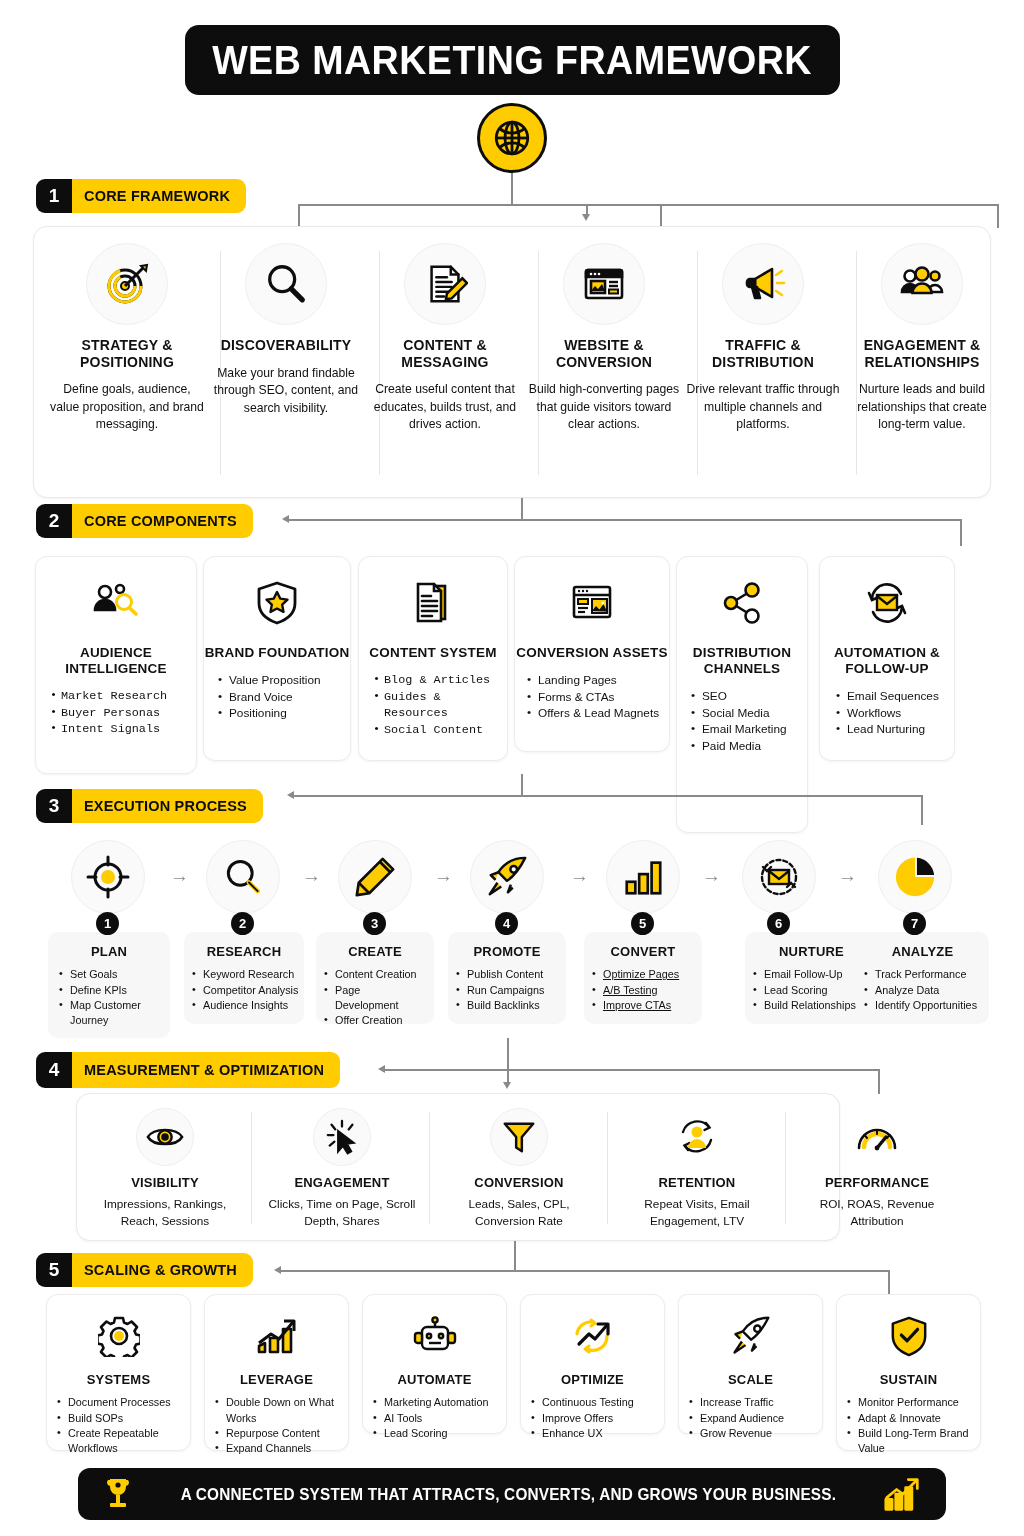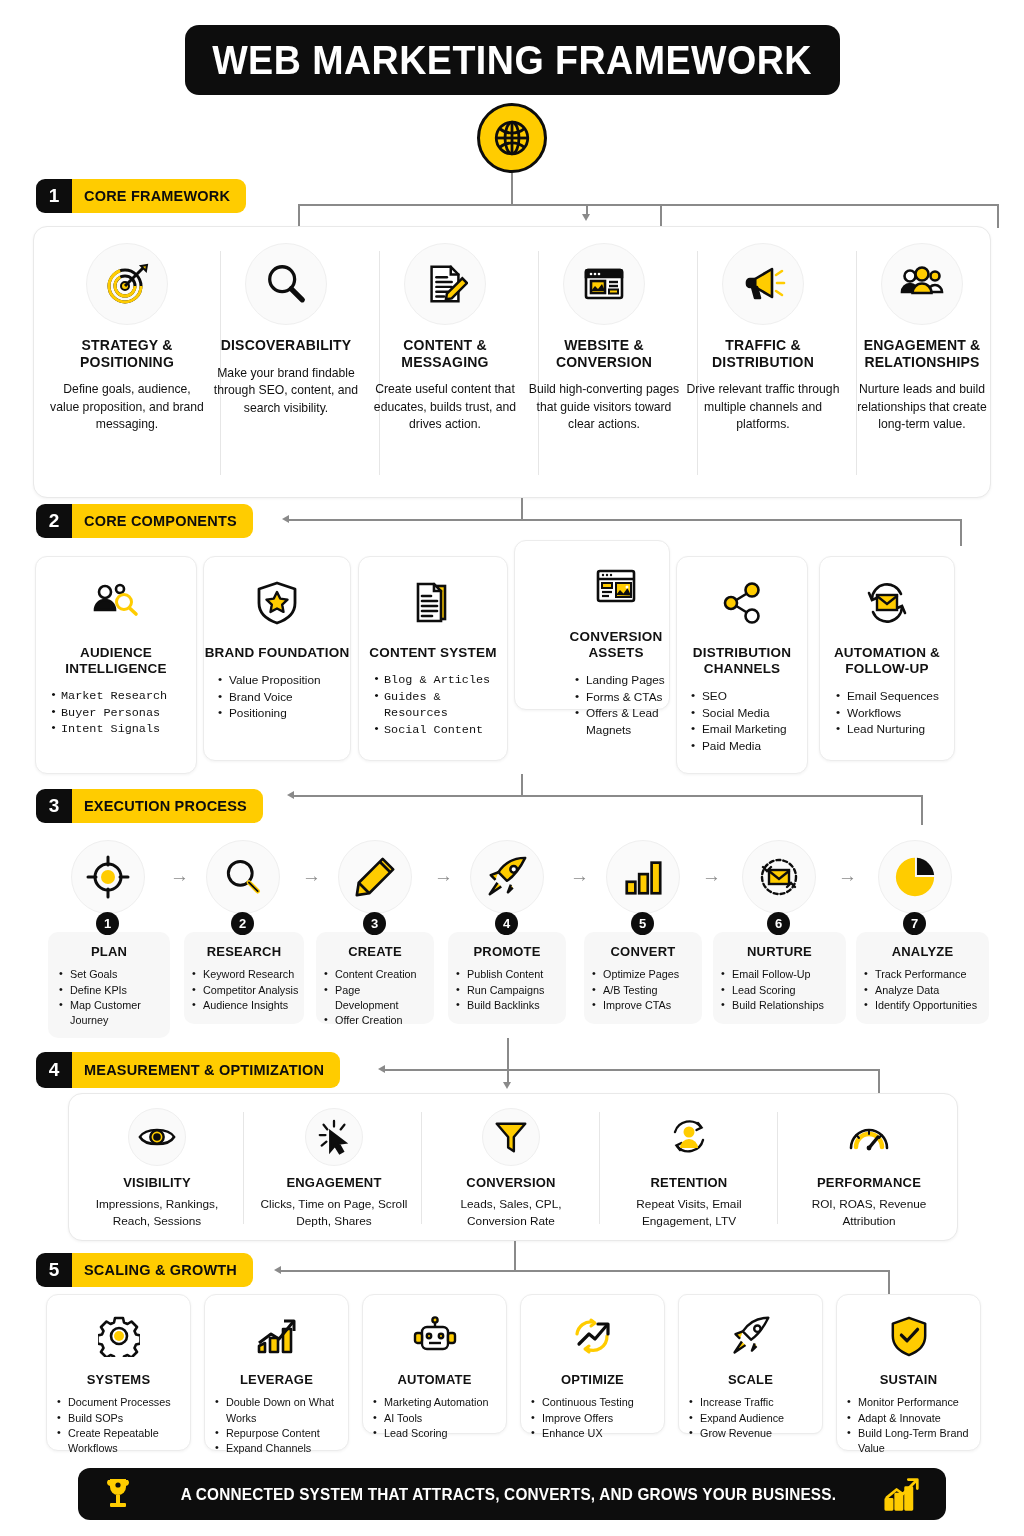--- a/index.html
+++ b/index.html
@@ -311,21 +311,21 @@
       </svg>
     </div>
     <div class="h-title" style="margin-top:10px; font-size:13.5px;">CONTENT SYSTEM</div>
     <ul class="bul" style="margin:11px 0 0 14px; font-size:11.8px;font-family:Liberation Mono, monospace;">
       <li>Blog &amp; Articles</li>
       <li>Guides &amp; Resources</li>
       <li>Social Content</li>
     </ul>
   </div>
 
-  <div class="card" style="left:514px; top:540px; width:156px; height:170px;padding-left:48px;">
+  <div class="card" style="left:514px; top:556px; width:156px; height:196px;">
     <div class="iconwrap" style="width:64px; height:64px; border:none; background:transparent; margin-top:14px;">
       <svg width="48" height="44" viewBox="0 0 48 44" fill="none" stroke="#0d0d0d" stroke-width="2.6">
         <rect x="6" y="6" width="36" height="30" rx="2" fill="#fff"></rect>
         <line x1="6" y1="14" x2="42" y2="14"></line>
         <circle cx="11" cy="10" r="1.2" fill="#0d0d0d" stroke="none"></circle>
         <circle cx="15" cy="10" r="1.2" fill="#0d0d0d" stroke="none"></circle>
         <circle cx="19" cy="10" r="1.2" fill="#0d0d0d" stroke="none"></circle>
         <rect x="10" y="18" width="10" height="5" fill="#FFCC00" stroke-width="2"></rect>
         <line x1="10" y1="27" x2="20" y2="27" stroke-width="2.2"></line>
         <line x1="10" y1="31" x2="17" y2="31" stroke-width="2.2"></line>
@@ -335,21 +335,21 @@
       </svg>
     </div>
     <div class="h-title" style="margin-top:10px; font-size:13.5px;">CONVERSION ASSETS</div>
     <ul class="bul" style="margin:11px 0 0 12px; font-size:11.8px;">
       <li>Landing Pages</li>
       <li>Forms &amp; CTAs</li>
       <li>Offers &amp; Lead Magnets</li>
     </ul>
   </div>
 
-  <div class="card" style="left:676px; top:556px; width:132px; height:218px;">
+  <div class="card" style="left:676px; top:556px; width:132px; height:277px;">
     <div class="iconwrap" style="width:64px; height:64px; border:none; background:transparent; margin-top:14px;">
       <svg width="44" height="44" viewBox="0 0 44 44" fill="none" stroke="#0d0d0d" stroke-width="2.6">
         <line x1="13" y1="21" x2="31" y2="10"></line>
         <line x1="13" y1="23" x2="31" y2="34"></line>
         <circle cx="32" cy="9" r="6.5" fill="#FFCC00"></circle>
         <circle cx="11" cy="22" r="6" fill="#FFCC00"></circle>
         <circle cx="32" cy="35" r="6.5" fill="#fff"></circle>
       </svg>
     </div>
     <div class="h-title" style="margin-top:10px; font-size:13.5px;">DISTRIBUTION CHANNELS</div>
@@ -499,28 +499,28 @@
     <div class="h-title" style="margin-top:12px; font-size:13px;">PROMOTE</div>
     <ul class="bul" style="margin:8px 0 0 8px; font-size:10.8px;">
       <li>Publish Content</li>
       <li>Run Campaigns</li>
       <li>Build Backlinks</li>
     </ul>
   </div>
 
   <div class="softcard" style="left:584px; top:932px; width:118px; height:92px;">
     <div class="h-title" style="margin-top:12px; font-size:13px;">CONVERT</div>
-    <ul class="bul" style="margin:8px 0 0 8px; font-size:10.8px;">
+    <ul class="bul" style="margin:8px 0 0 8px; font-size:10.8px;text-decoration:underline;">
       <li>Optimize Pages</li>
       <li>A/B Testing</li>
       <li>Improve CTAs</li>
     </ul>
   </div>
 
-  <div class="softcard" style="left:713px; top:932px; width:133px; height:92px;">
+  <div class="softcard" style="left:745px; top:932px; width:133px; height:92px;">
     <div class="h-title" style="margin-top:12px; font-size:13px;">NURTURE</div>
     <ul class="bul" style="margin:8px 0 0 8px; font-size:10.8px;">
       <li>Email Follow-Up</li>
       <li>Lead Scoring</li>
       <li>Build Relationships</li>
     </ul>
   </div>
 
   <div class="softcard" style="left:856px; top:932px; width:133px; height:92px;">
     <div class="h-title" style="margin-top:12px; font-size:13px;">ANALYZE</div>
@@ -538,21 +538,21 @@
     <div class="ln lnv" style="left:878px; top:1069px; height:25px;"></div>
     <div class="ln lnv" style="left:507px; top:1069px; height:15px;"></div>
     <div class="arwD" style="left:503px; top:1082px;"></div>
   </div>
 
   <div class="badge" style="left:36px; top:1052px; height:36px;">
     <div class="num">4</div>
     <div class="lbl">MEASUREMENT &amp; OPTIMIZATION</div>
   </div>
 
-  <div class="panel" style="left:68px; top:1093px; width:890px; height:148px;">
+  <div class="panel" style="left:76px; top:1093px; width:764px; height:148px;">
     <div class="vdiv" style="left:174px; top:18px; height:112px;"></div>
     <div class="vdiv" style="left:352px; top:18px; height:112px;"></div>
     <div class="vdiv" style="left:530px; top:18px; height:112px;"></div>
     <div class="vdiv" style="left:708px; top:18px; height:112px;"></div>
 
     <div style="position:absolute; left:8px; top:14px; width:160px;">
       <div class="iconwrap" style="width:58px; height:58px;">
         <svg width="38" height="30" viewBox="0 0 40 28" fill="none" stroke="#0d0d0d" stroke-width="2.6">
           <path d="M2 14 C8 4 32 4 38 14 C32 24 8 24 2 14 Z" fill="#fff"></path>
           <circle cx="20" cy="14" r="7" fill="#FFCC00"></circle>

